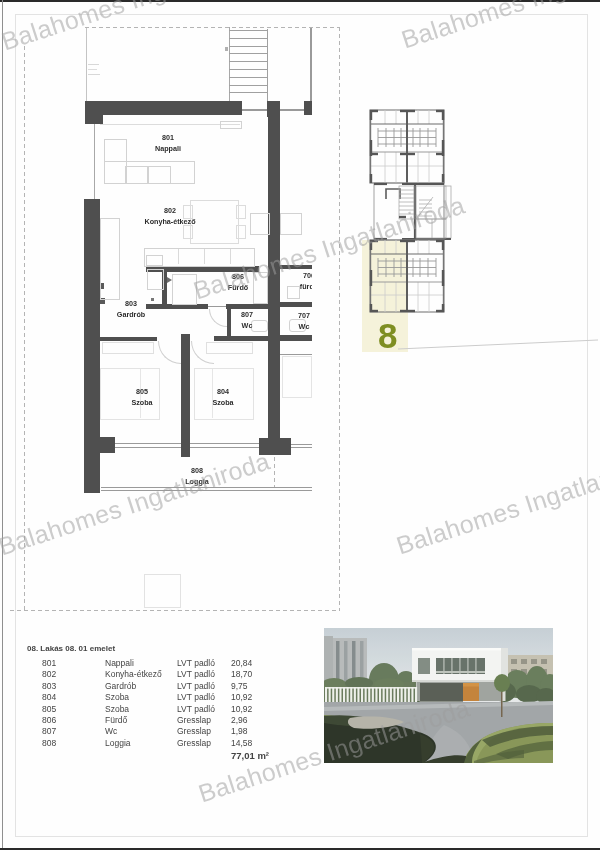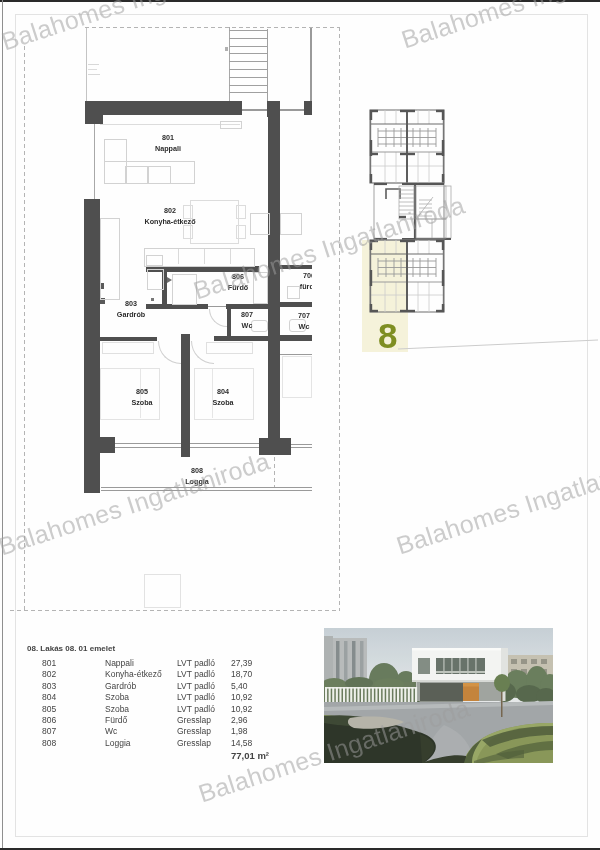--- a/index.html
+++ b/index.html
@@ -360,35 +360,35 @@
 </div>
 
 <div class="abs" style="left:0;top:0;width:320px;height:850px;">
 
 <div class="trow" style="left:27px;top:644px;font-size:8px;font-weight:bold;">08. Lakás 08. 01 emelet</div>
 
 <div class="trow" style="top:658px;">
         <span class="c1">801</span>
         <span class="c2">Nappali</span>
         <span class="c3">LVT padló</span>
-        <span class="c4">27,39</span>
+        <span class="c4">20,84</span>
       </div>
 
 <div class="trow" style="top:669.4px;">
         <span class="c1">802</span>
         <span class="c2">Konyha-étkező</span>
         <span class="c3">LVT padló</span>
         <span class="c4">18,70</span>
       </div>
 
 <div class="trow" style="top:680.8px;">
         <span class="c1">803</span>
         <span class="c2">Gardrób</span>
         <span class="c3">LVT padló</span>
-        <span class="c4">5,40</span>
+        <span class="c4">9,75</span>
       </div>
 
 <div class="trow" style="top:692.2px;">
         <span class="c1">804</span>
         <span class="c2">Szoba</span>
         <span class="c3">LVT padló</span>
         <span class="c4">10,92</span>
       </div>
 
 <div class="trow" style="top:703.6px;">

